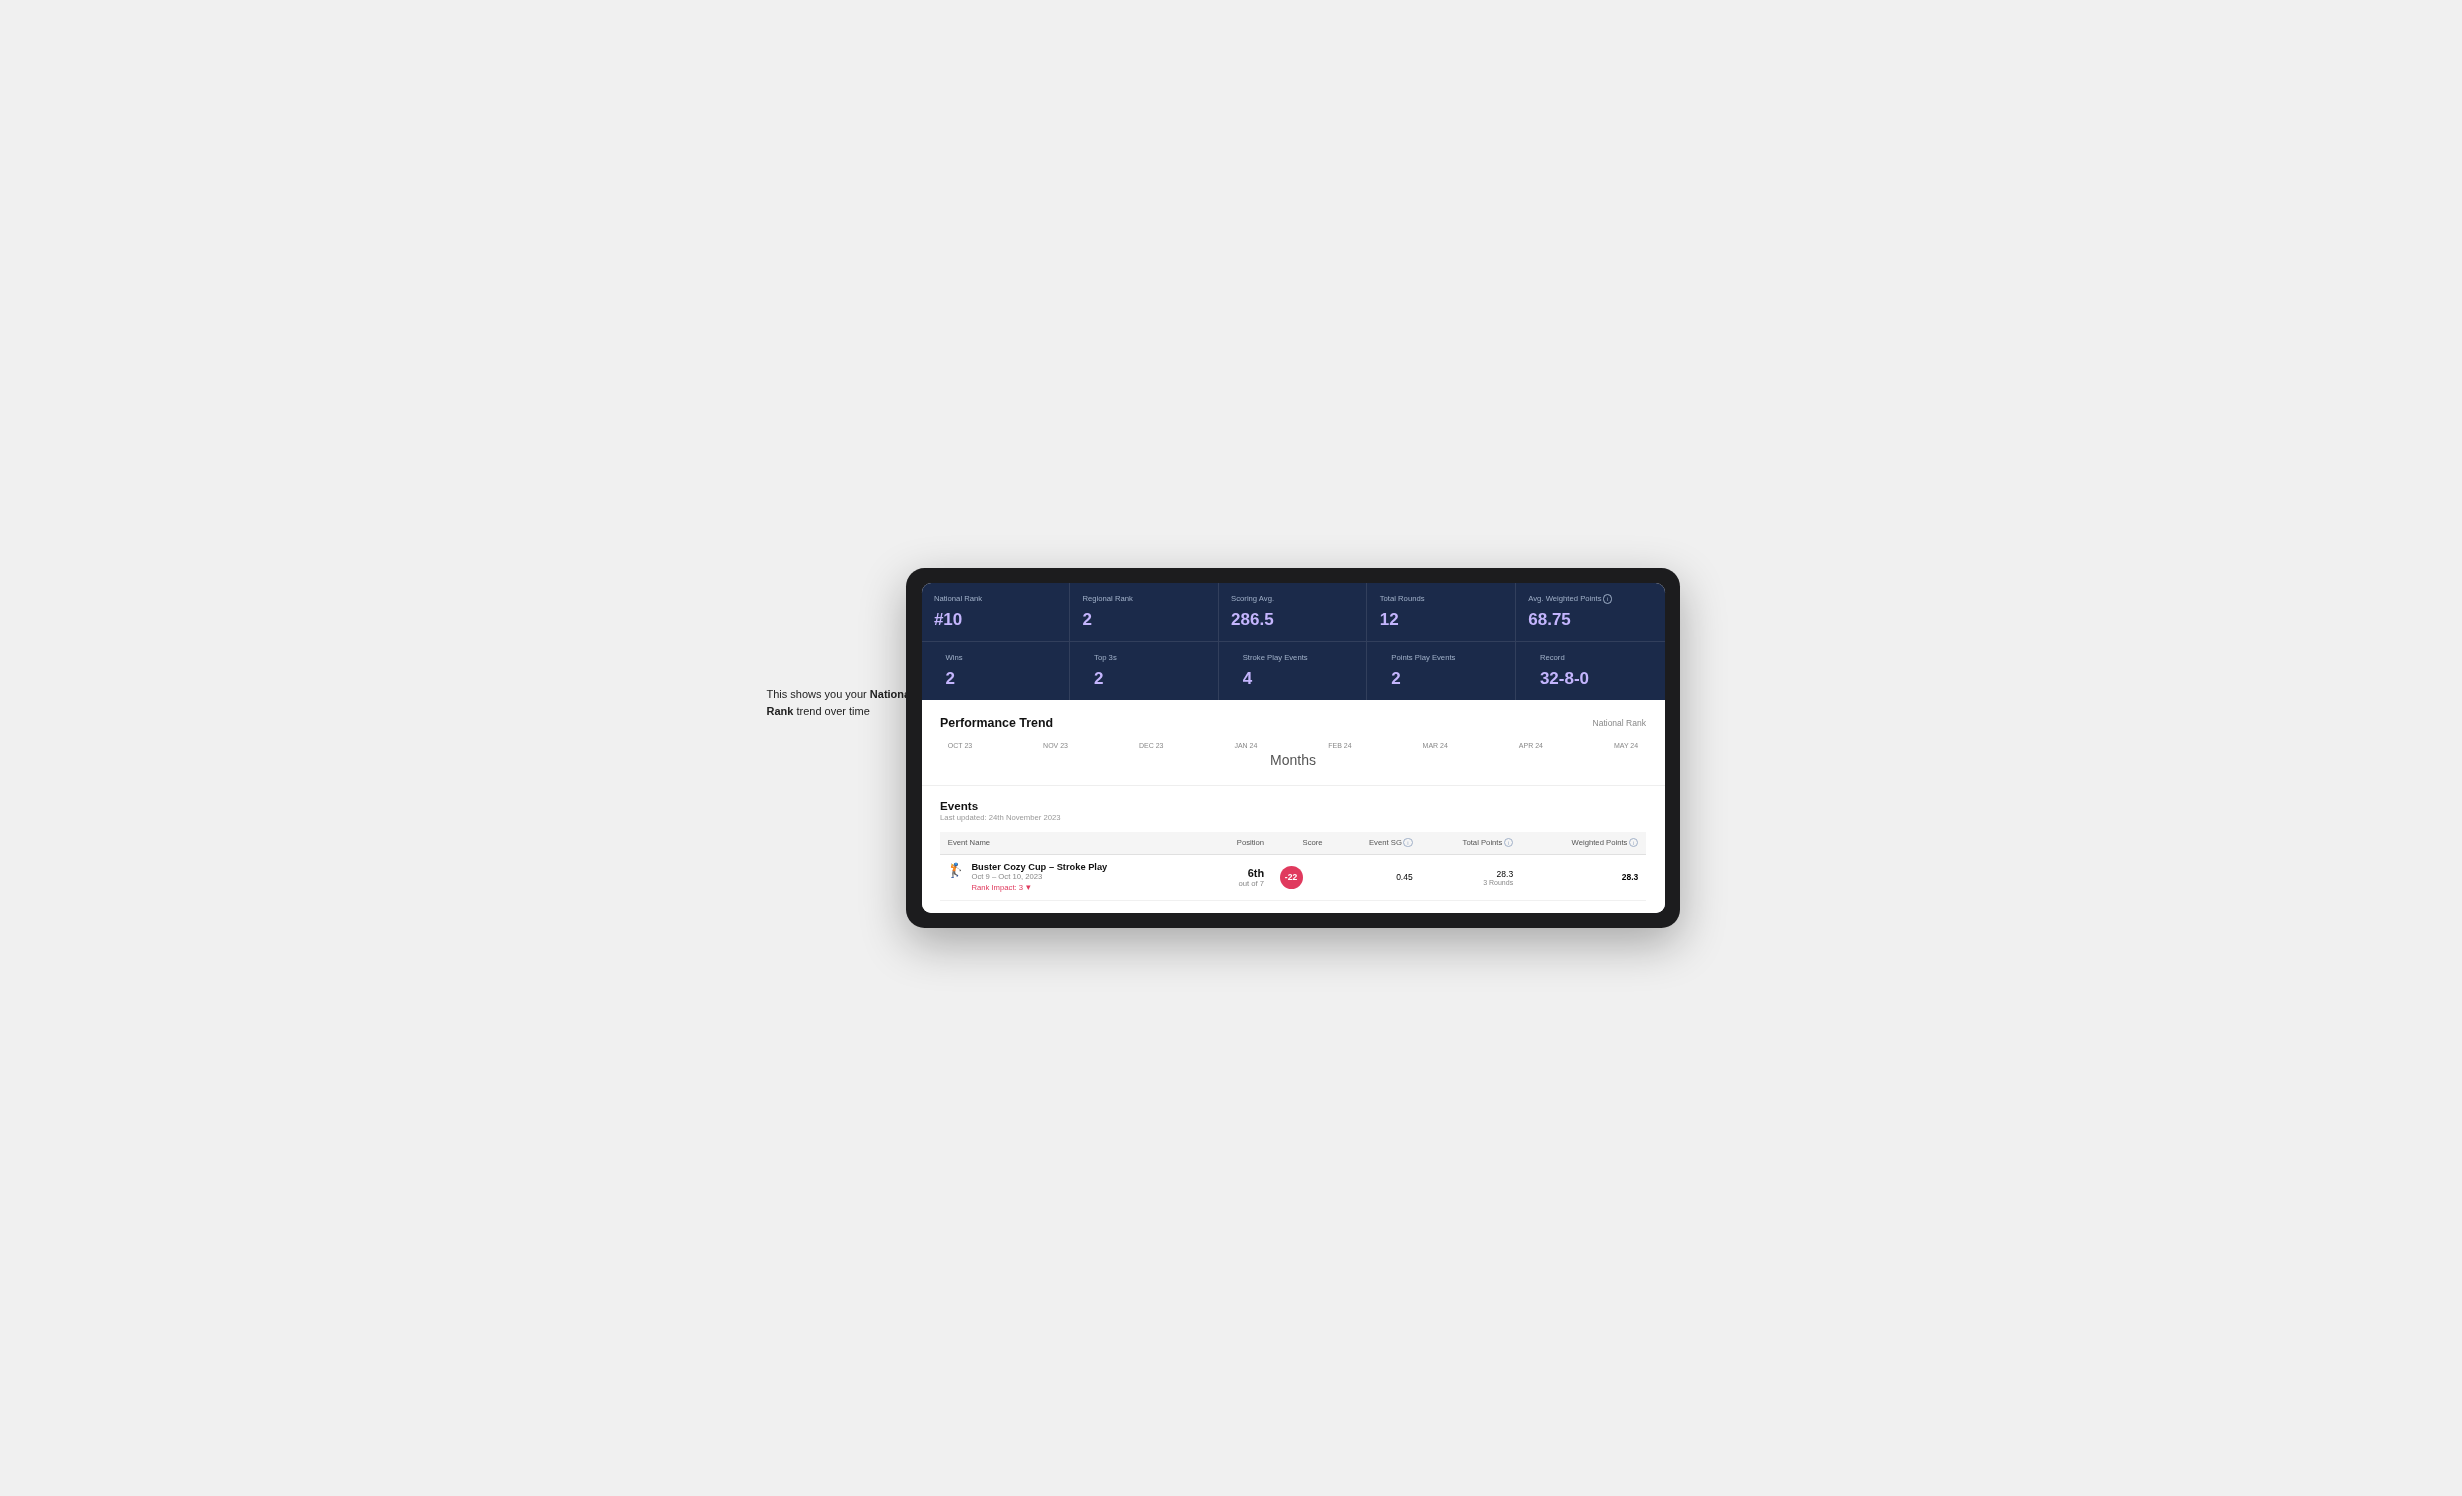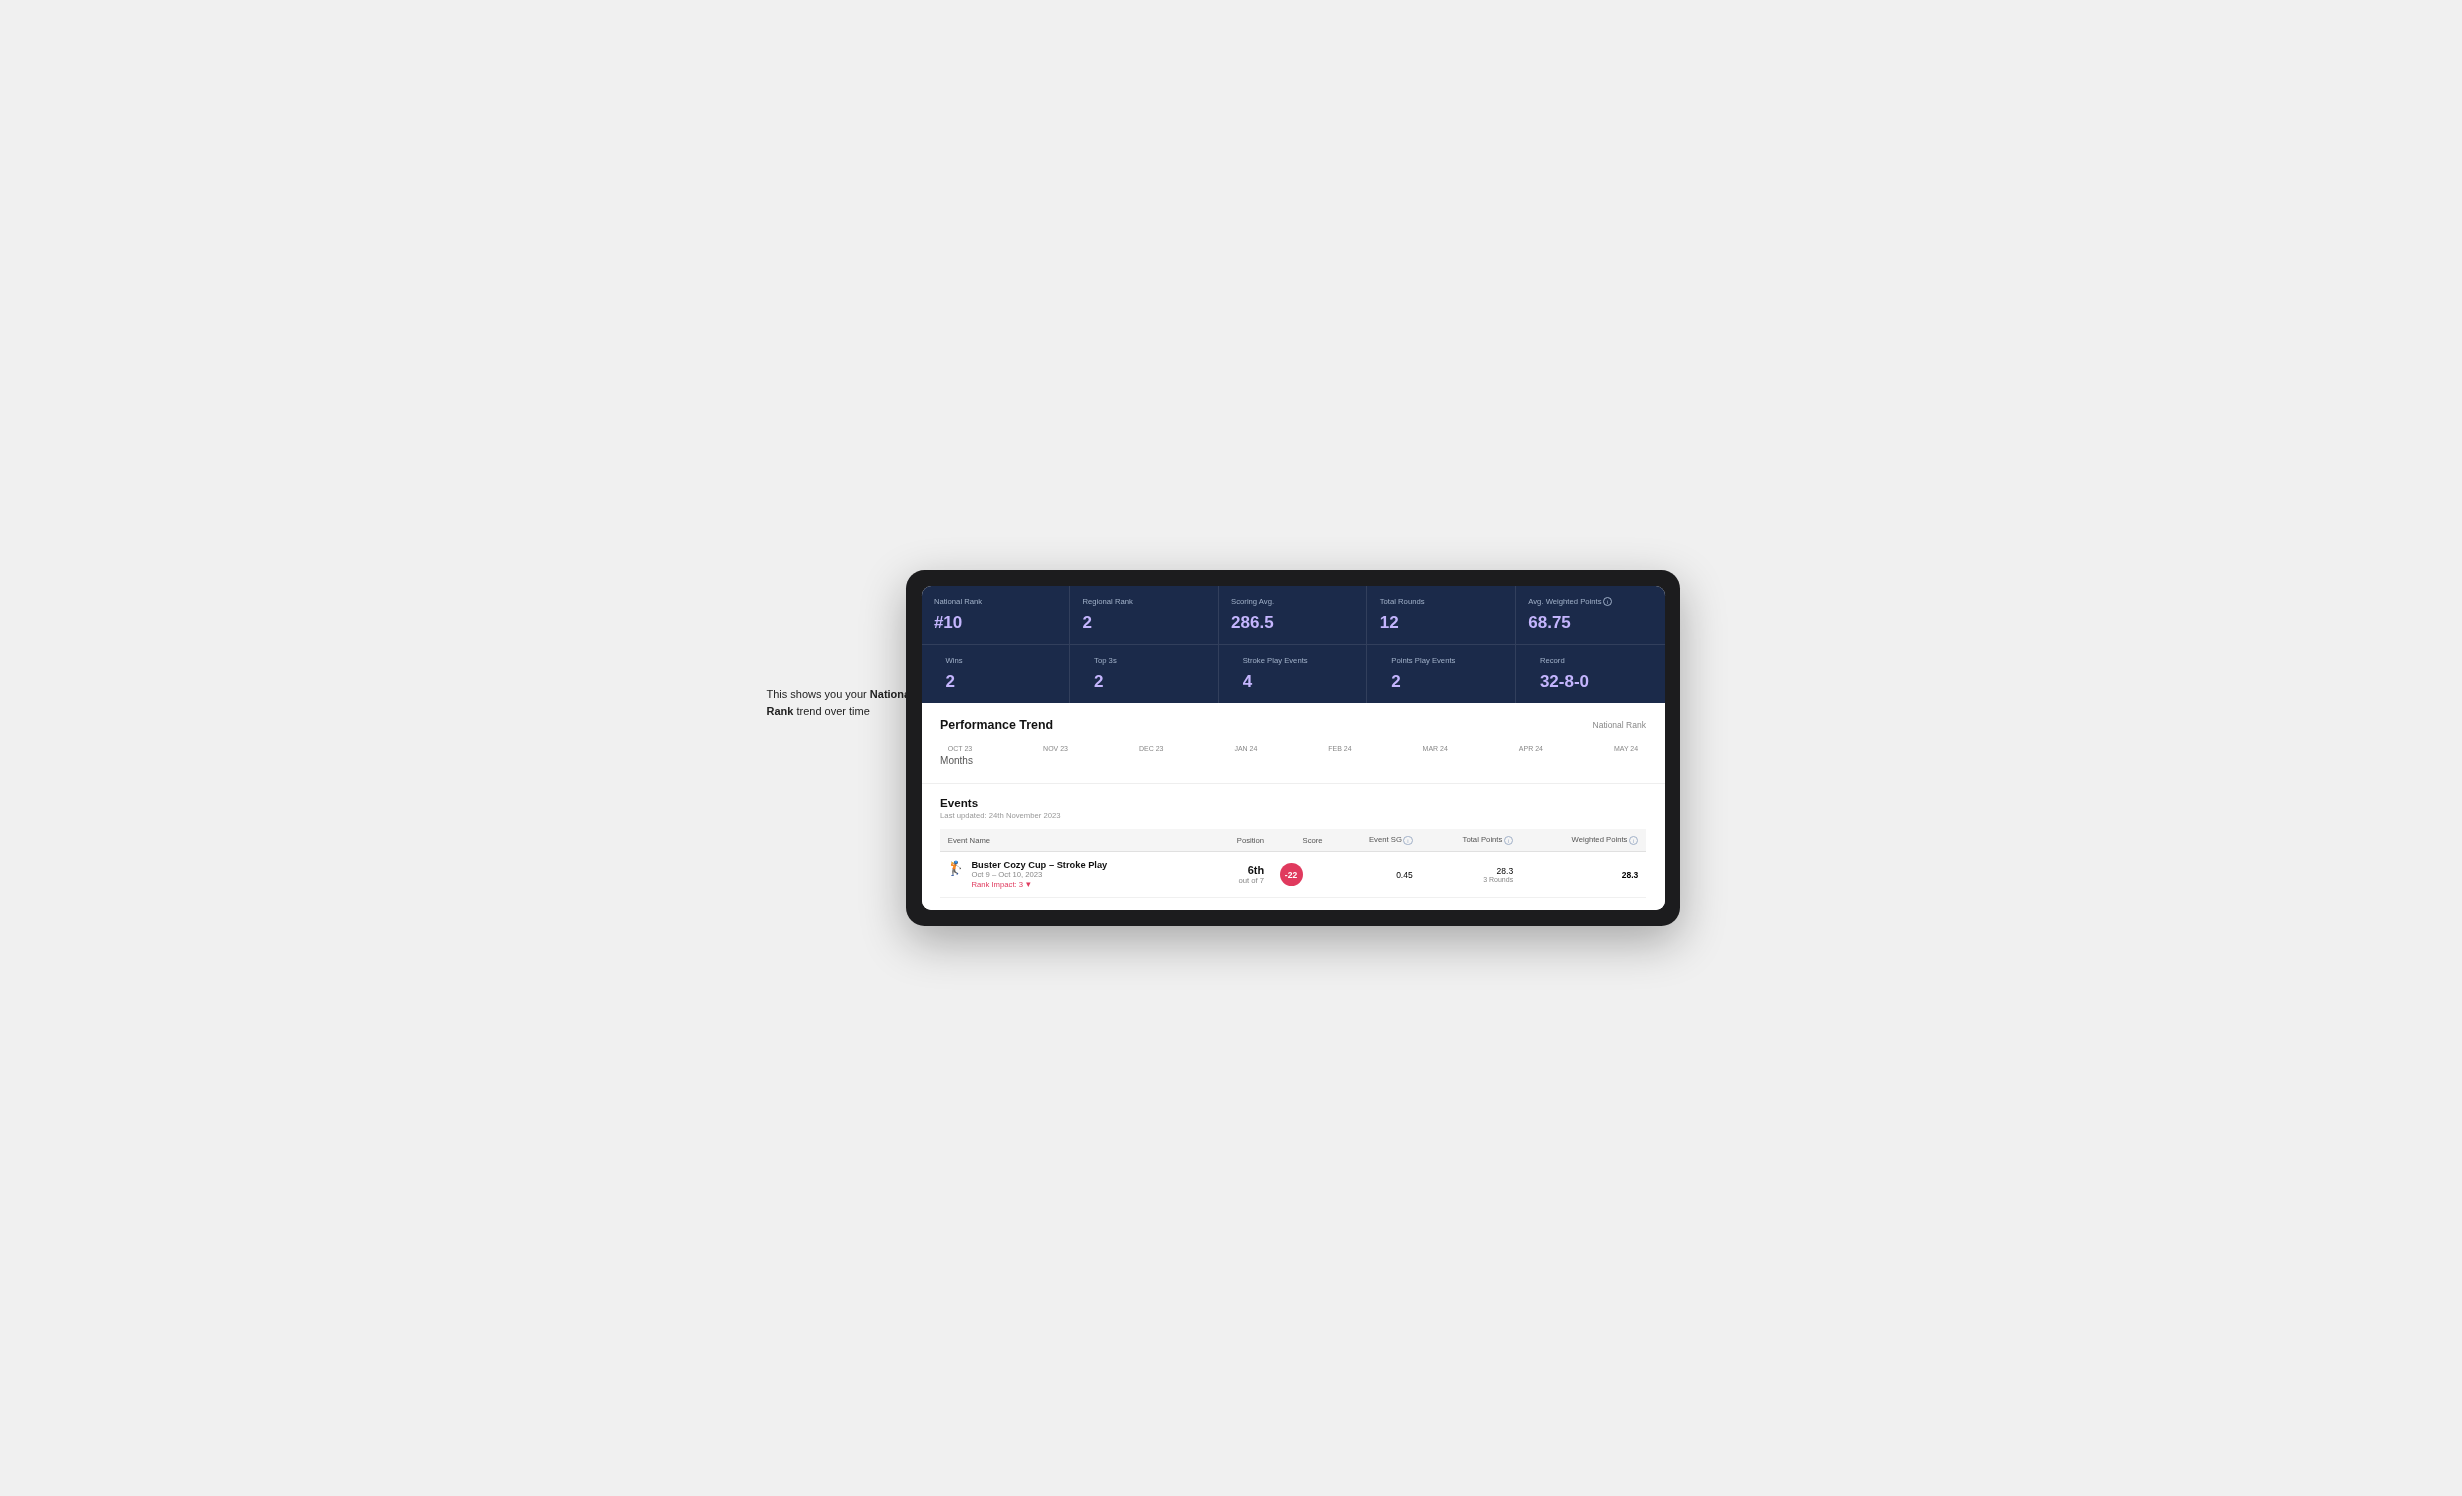--- a/index.html
+++ b/index.html
@@ -129,21 +129,22 @@
       justify-content: space-between;
       padding: 0 7.7px;
       margin-bottom: 3.1px;
     }
     .month-label {
       font-size: 7px;
       color: #888;
       text-align: center;
     }
     .chart-x-title {
-      font-size: 10px;
+      text-align: center;
+      font-size: 14px;
       color: #555;
       padding-bottom: 9.3px;
     }
 
     
     .events-section {
       padding: 12.4px 18.6px;
       background: #fff;
       border-top: 0.8px solid #eee;
     }

